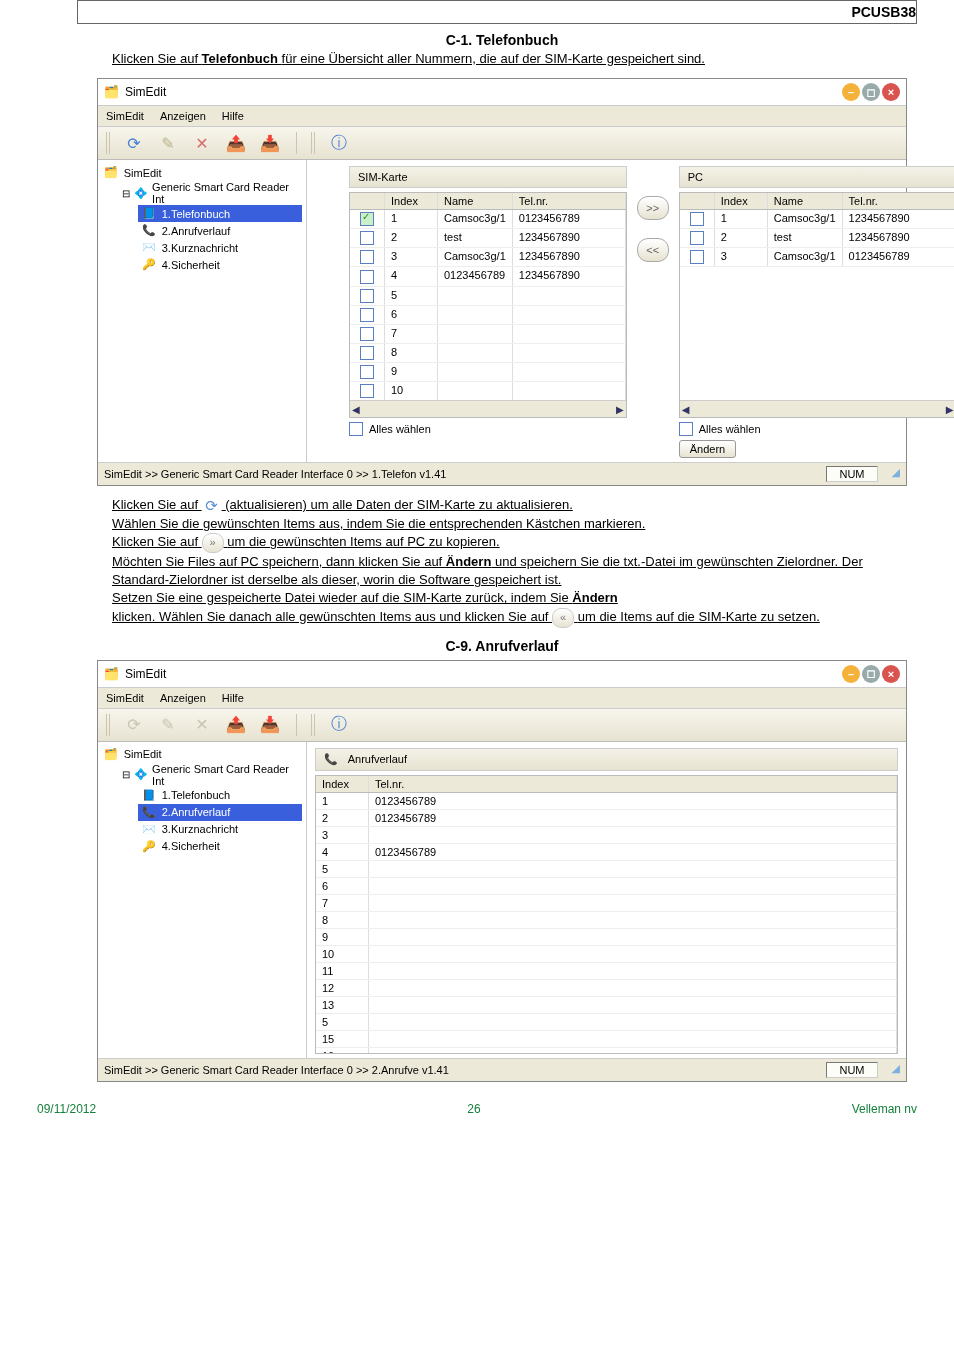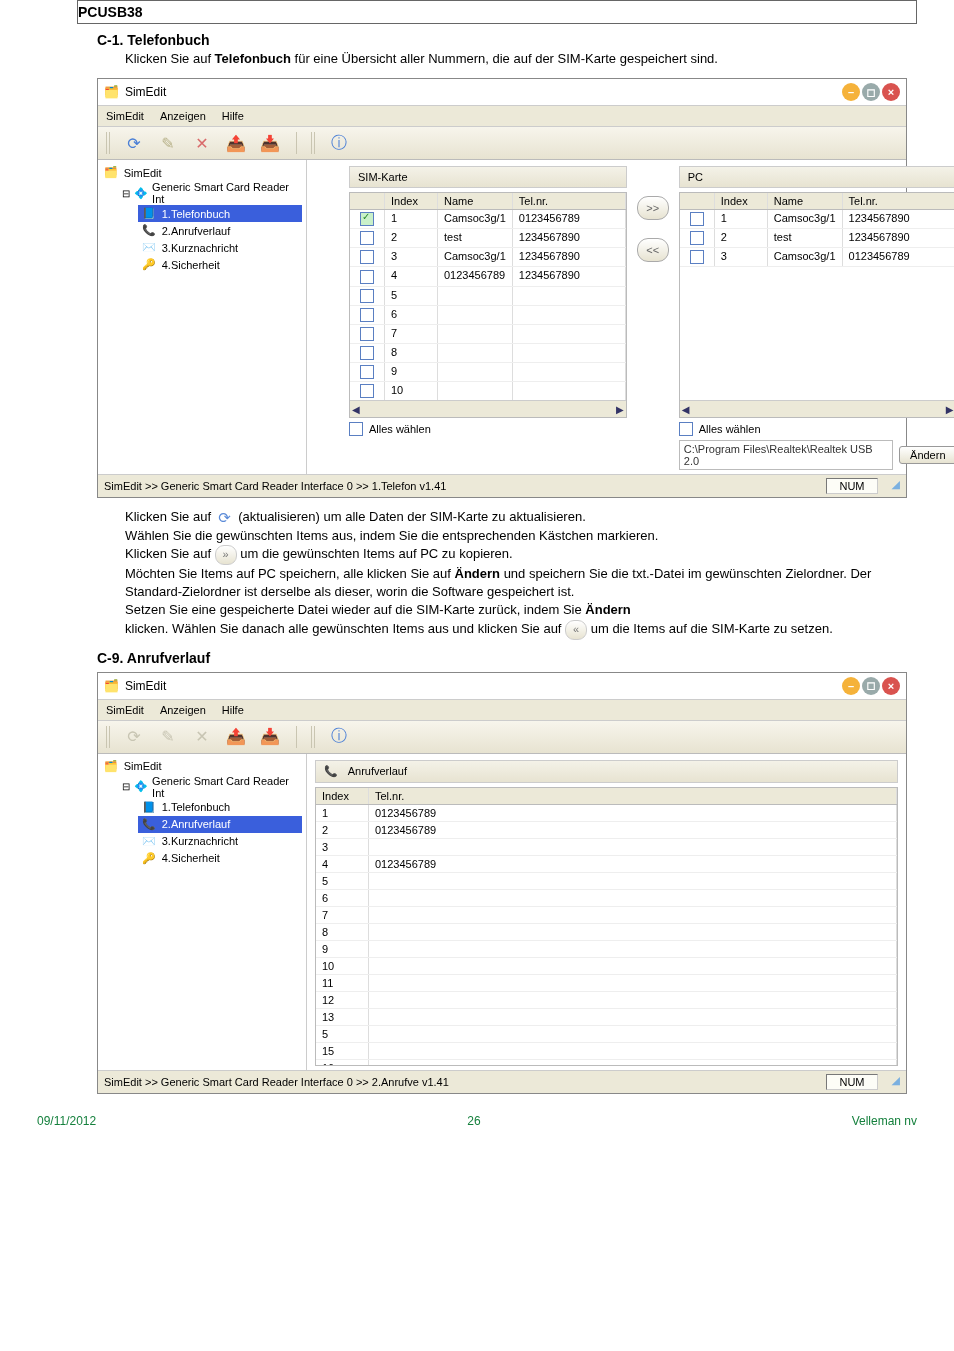--- a/index.html
+++ b/index.html
@@ -12,37 +12,39 @@
   }
   .page {
     width: 900px;
     margin: 0 auto;
     padding: 0 20px 20px 70px;
     box-sizing: border-box;
     position: relative;
   }
   .header-box {
     border: 1px solid #666;
-    text-align: left;
+    text-align: right;
     padding: 3px 0;
     font-weight: bold;
     font-size: 14px;
     margin-bottom: 8px;
     margin-left: -20px;
     margin-right: -10px;
   }
   .section-title {
     font-weight: bold;
     font-size: 14px;
     margin: 2px 0 2px 0;
+    text-align: center;
   }
   .section-body {
-    margin-left: 28px;
+    margin-left: 15px;
     margin-bottom: 10px;
     line-height: 1.4;
+    text-decoration: underline;
   }
   .section-body b { font-weight: bold; }
 
   
   .appwin {
     border: 1px solid #888;
     background: #ece9d8;
     font-family: Tahoma, Arial, sans-serif;
     font-size: 11px;
     margin: 6px 0 10px 0;
@@ -385,21 +387,20 @@
               <div class="table-scroll-x">
                   <span>◀</span>
                   <span>▶</span>
                 </div>
             </div>
             <div class="below-row">
               <span class="chkbox"></span>
               <span>Alles wählen</span>
             </div>
             <div class="below-row">
-              <div class="path-input">C:\Program Files\Realtek\Realtek USB 2.0</div>
               <div class="btn">Ändern</div>
             </div>
           </div>
         </div>
       </div>
     </div>
 
     <div class="statusbar">
       <span>SimEdit  &gt;&gt;  Generic Smart Card Reader Interface 0  &gt;&gt;  1.Telefon v1.41</span>
       <span class="right">
@@ -410,21 +411,21 @@
   </div>
 
   <div class="section-body">
     <span>Klicken Sie auf </span>
     <span class="inline-icon refresh">⟳</span>
     <span> (aktualisieren) um alle Daten der SIM-Karte zu aktualisieren.</span><br>
     <span>Wählen Sie die gewünschten Items aus, indem Sie die entsprechenden Kästchen markieren.</span><br>
     <span>Klicken Sie auf </span>
     <span class="inline-icon">»</span>
     <span> um die gewünschten Items auf PC zu kopieren.</span><br>
-    <span>Möchten Sie Items auf PC speichern, alle klicken Sie auf </span>
+    <span>Möchten Sie Files auf PC speichern, dann klicken Sie auf </span>
     <b>Ändern</b>
     <span> und speichern Sie die txt.-Datei im gewünschten Zielordner. Der Standard-Zielordner ist derselbe als dieser, worin die Software gespeichert ist.</span><br>
     <span>Setzen Sie eine gespeicherte Datei wieder auf die SIM-Karte zurück, indem Sie </span>
     <b>Ändern</b><br>
     <span>klicken. Wählen Sie danach alle gewünschten Items aus und klicken Sie auf </span>
     <span class="inline-icon">«</span>
     <span> um die Items auf die SIM-Karte zu setzen.</span>
   </div>
 
   <div class="section-title">C-9. Anrufverlauf</div>

